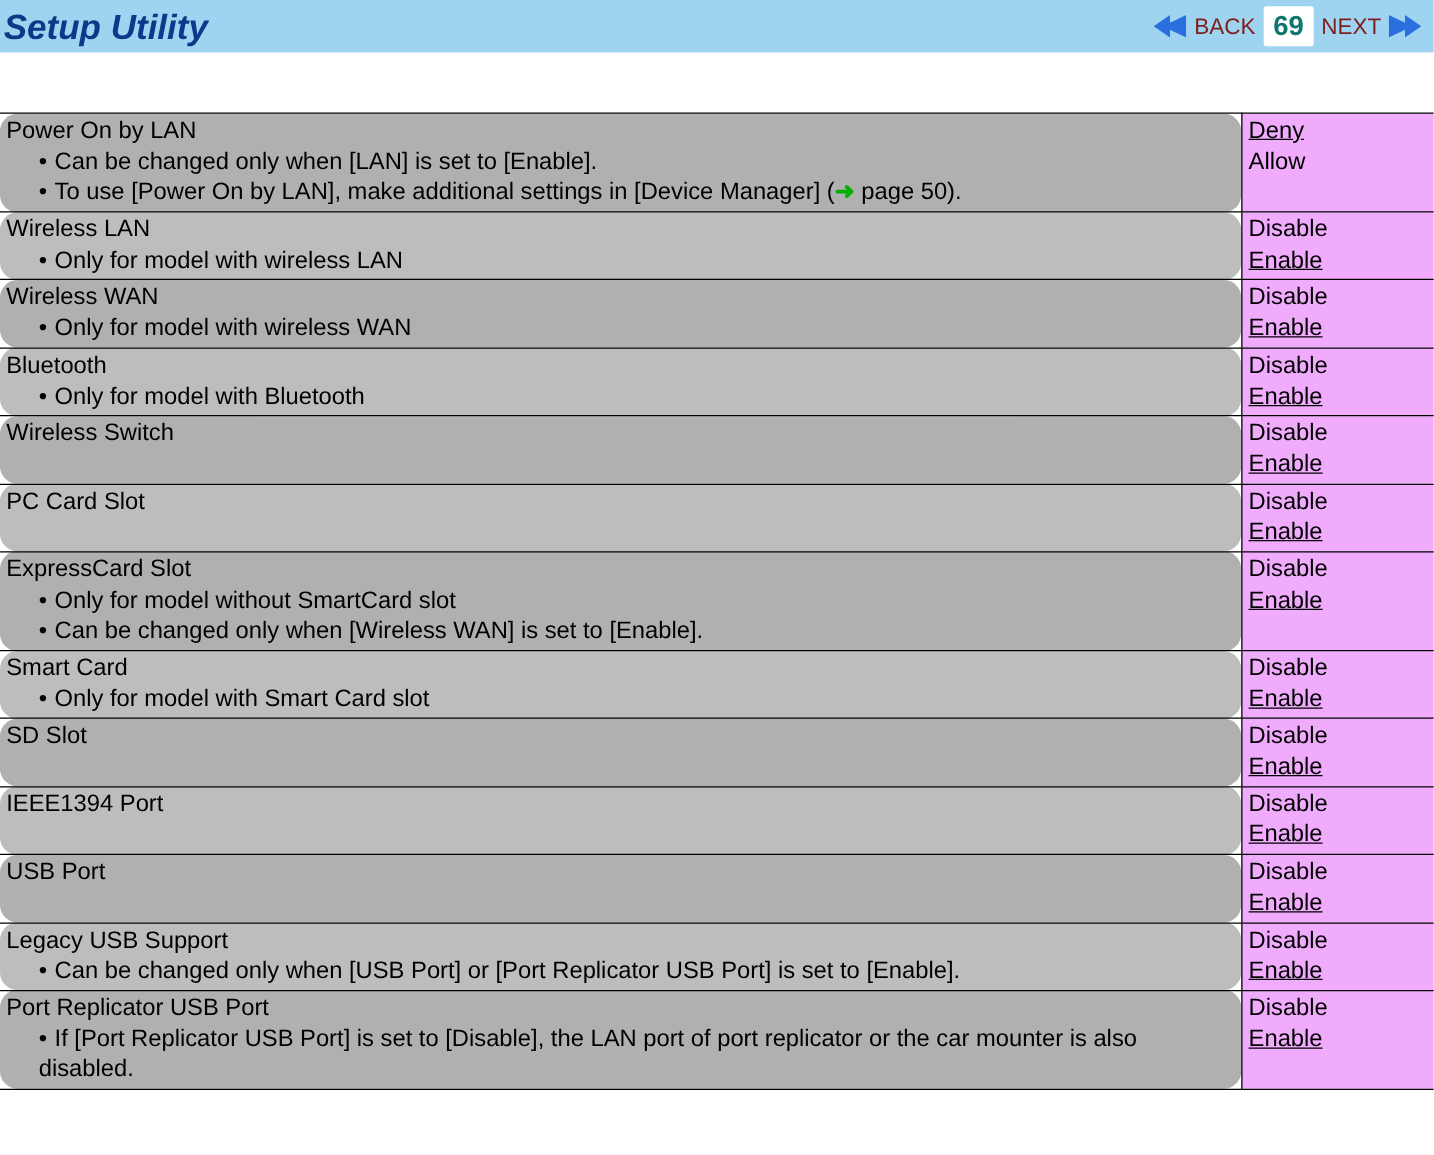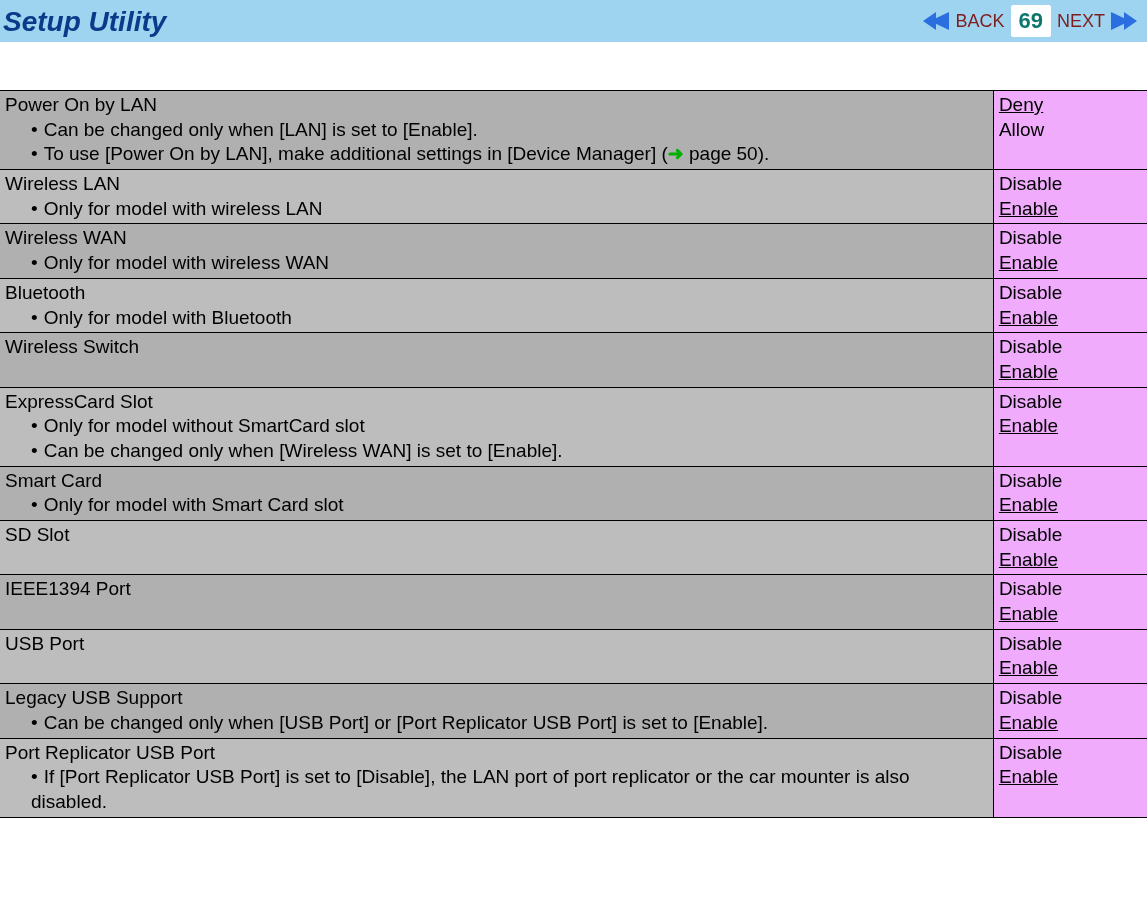--- a/index.html
+++ b/index.html
@@ -56,21 +56,21 @@
       border-collapse: collapse;
       table-layout: fixed;
     }
     td {
       border: 1px solid #000;
       vertical-align: top;
       padding: 2px 5px 2px 5px;
       font-size: 19px;
       line-height: 1.3;
     }
-    td.left { width: 970px; background: #b3b3b3; border-left: none; }
+    td.left { width: 970px; background: #b3b3b3; border-left: none; border-radius: 14px; }
     td.right { width: 150px; background: #f0abfc; border-right: none; }
     tr:nth-child(odd) td.left { background: #b0b0b0; }
     tr:nth-child(even) td.left { background: #bdbdbd; }
     .notes {
       padding-left: 26px;
     }
     .notes .note-line::before {
       content: "•";
       margin-right: 6px;
     }
@@ -164,20 +164,29 @@
           <td class="left">
             <div>Wireless Switch</div>
           </td>
           <td class="right">
             <div>Disable</div>
             <div class="u">Enable</div>
           </td>
         </tr>
         <tr>
           <td class="left">
+            <div>PC Card Slot</div>
+          </td>
+          <td class="right">
+            <div>Disable</div>
+            <div class="u">Enable</div>
+          </td>
+        </tr>
+        <tr>
+          <td class="left">
             <div>ExpressCard Slot</div>
             <div class="notes">
               <div class="note-line"><span>Only for model without SmartCard slot</span></div>
               <div class="note-line"><span>Can be changed only when [Wireless WAN] is set to [Enable].</span></div>
             </div>
           </td>
           <td class="right">
             <div>Disable</div>
             <div class="u">Enable</div>
           </td>

